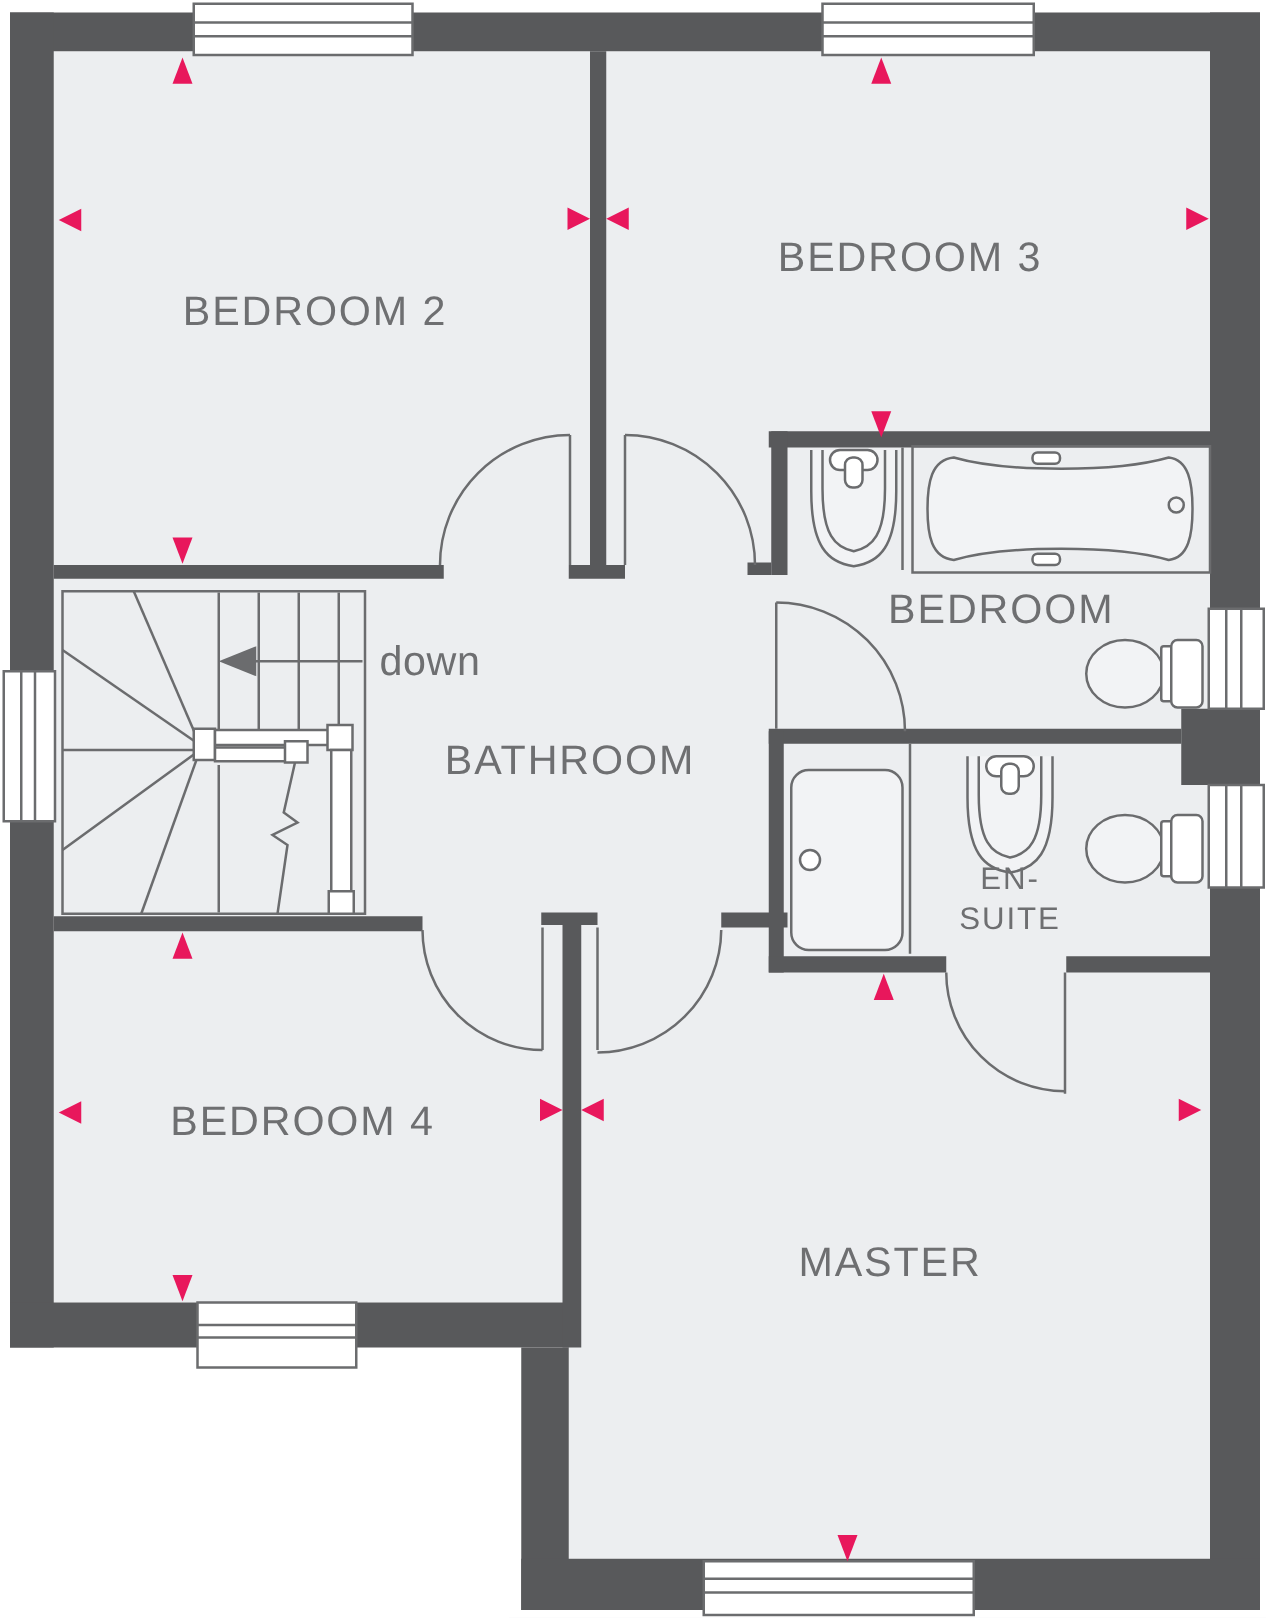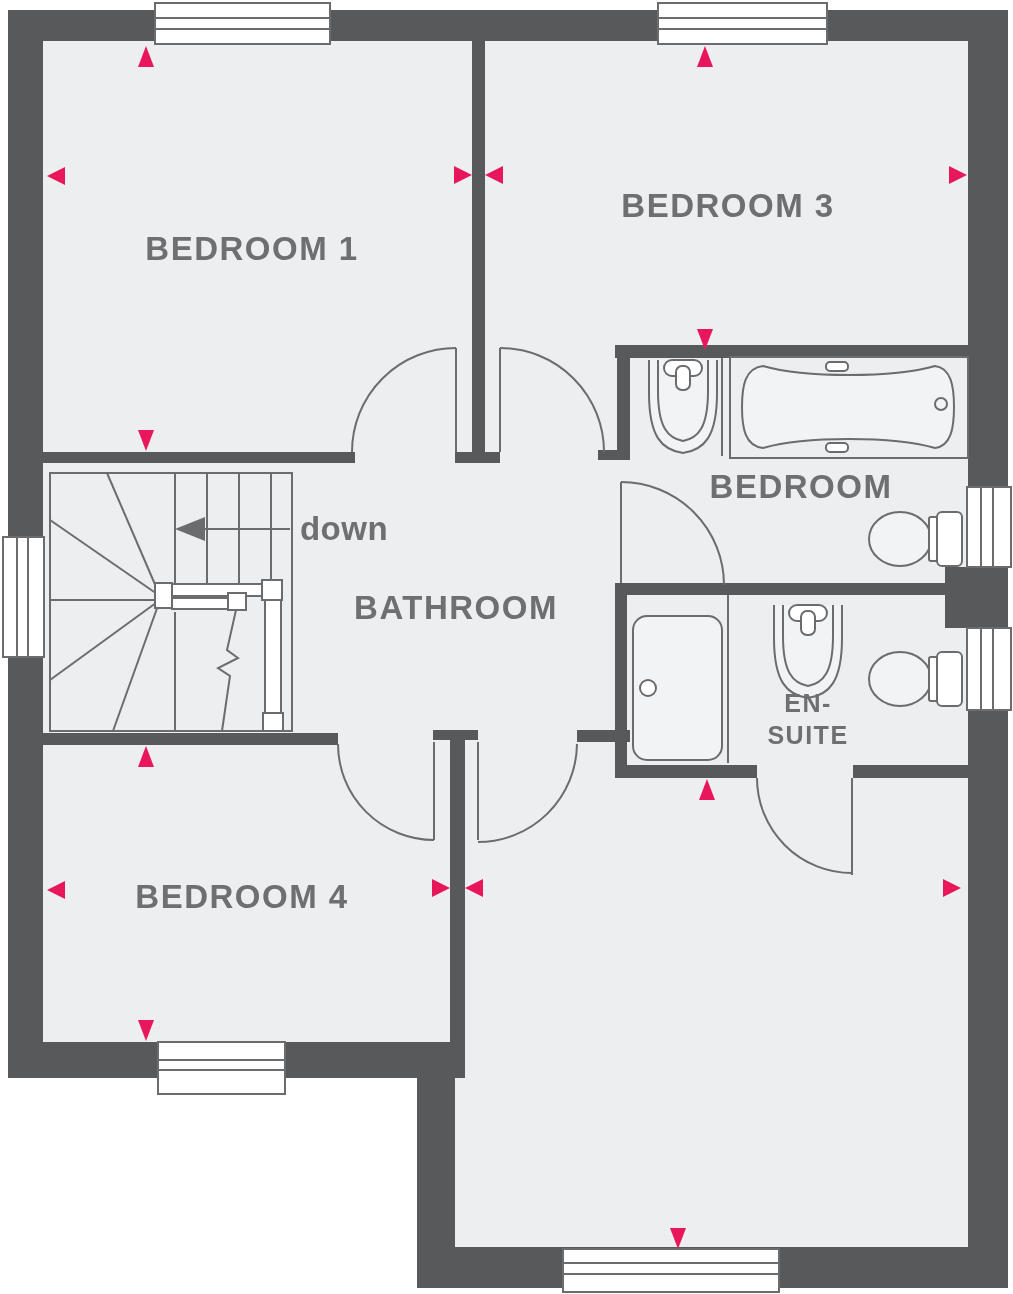--- a/index.html
+++ b/index.html
@@ -8,21 +8,21 @@
   .plan svg{position:absolute;left:0;top:0;}
   .wall{fill:var(--wall);}
   .floor{fill:var(--floor);}
   .win{fill:#ffffff;stroke:var(--line);stroke-width:2;}
   .wline{stroke:var(--line);stroke-width:2;}
   .ln{fill:none;stroke:var(--line);stroke-width:2;}
   .fx{fill:var(--fixture);stroke:var(--line);stroke-width:2;}
   .fxw{fill:#ffffff;stroke:var(--line);stroke-width:2;}
   .arrow{fill:var(--accent);}
   .lbl{position:absolute;transform:translate(-50%,-50%);color:var(--text);
-       font-weight:700;font-size:33px;letter-spacing:1.5px;white-space:nowrap;
+       font-weight:400;font-size:33px;letter-spacing:1.5px;white-space:nowrap;
        text-align:center;line-height:32px;}
   .lbl.small{font-size:25px;}
   .lbl.lower{letter-spacing:0.5px;}
   .lbl span{display:block;}
 </style>
 </head>
 <body>
 
 <div class="plan">
   <svg width="1013" height="1294" viewBox="0 0 1013 1294">
@@ -204,25 +204,26 @@
       <polygon class="arrow" points="678,1249 670,1228 686,1228"></polygon>
       <polygon class="arrow" points="961,888 943,879 943,897"></polygon>
       <polygon class="arrow" points="47,890 65,881 65,899"></polygon>
       <polygon class="arrow" points="450,888 432,879 432,897"></polygon>
       <polygon class="arrow" points="465,888 483,879 483,897"></polygon>
       <polygon class="arrow" points="146,746 138,767 154,767"></polygon>
       <polygon class="arrow" points="146,1041 138,1020 154,1020"></polygon>
     </g>
   </svg>
 
-  <div class="lbl" style="left:252px;top:249px">BEDROOM 1</div>
+  <div class="lbl" style="left:252px;top:249px">BEDROOM 2</div>
   <div class="lbl" style="left:728px;top:206px">BEDROOM 3</div>
   <div class="lbl" style="left:801px;top:487px">BEDROOM</div>
   <div class="lbl" style="left:456px;top:608px">BATHROOM</div>
   <div class="lbl lower" style="left:344px;top:529px">down</div>
   <div class="lbl small" style="left:808px;top:719px">
     <span>EN-</span>
     <span>SUITE</span>
   </div>
   <div class="lbl" style="left:242px;top:897px">BEDROOM 4</div>
   <div class="lbl" style="left:712px;top:1010px">
+    <span>MASTER</span>
   </div>
 </div>
 
 </body></html>

